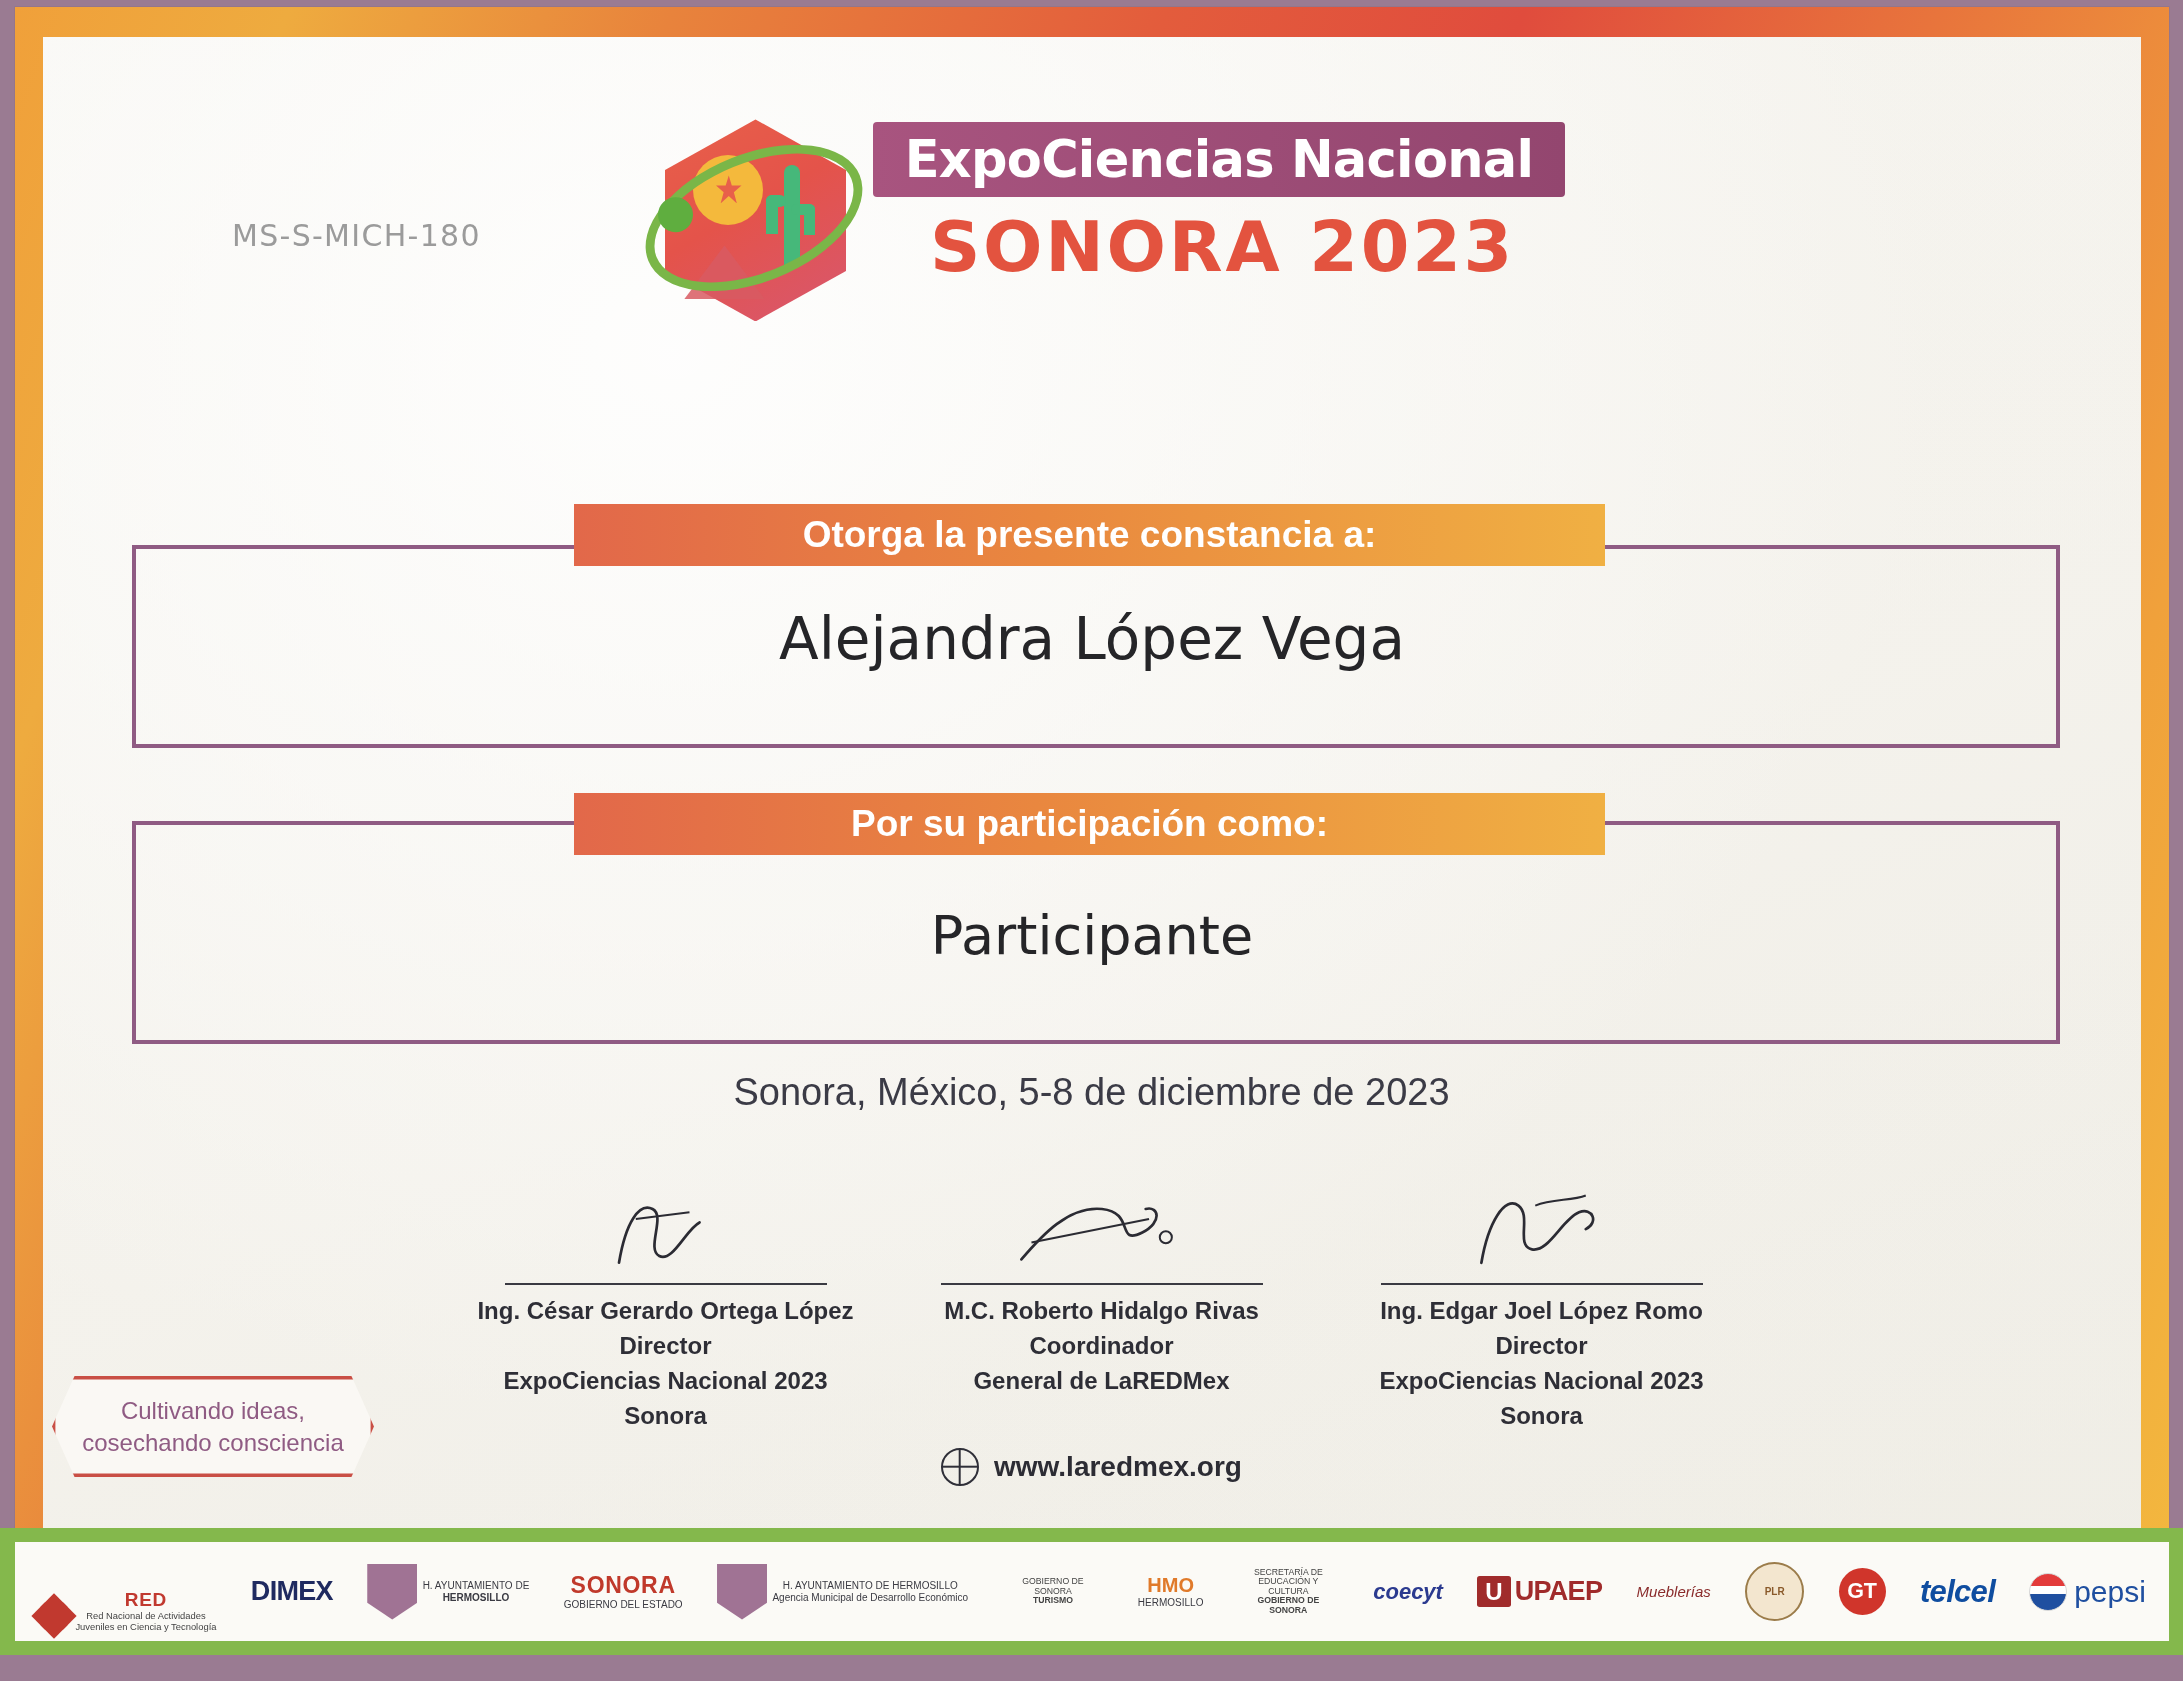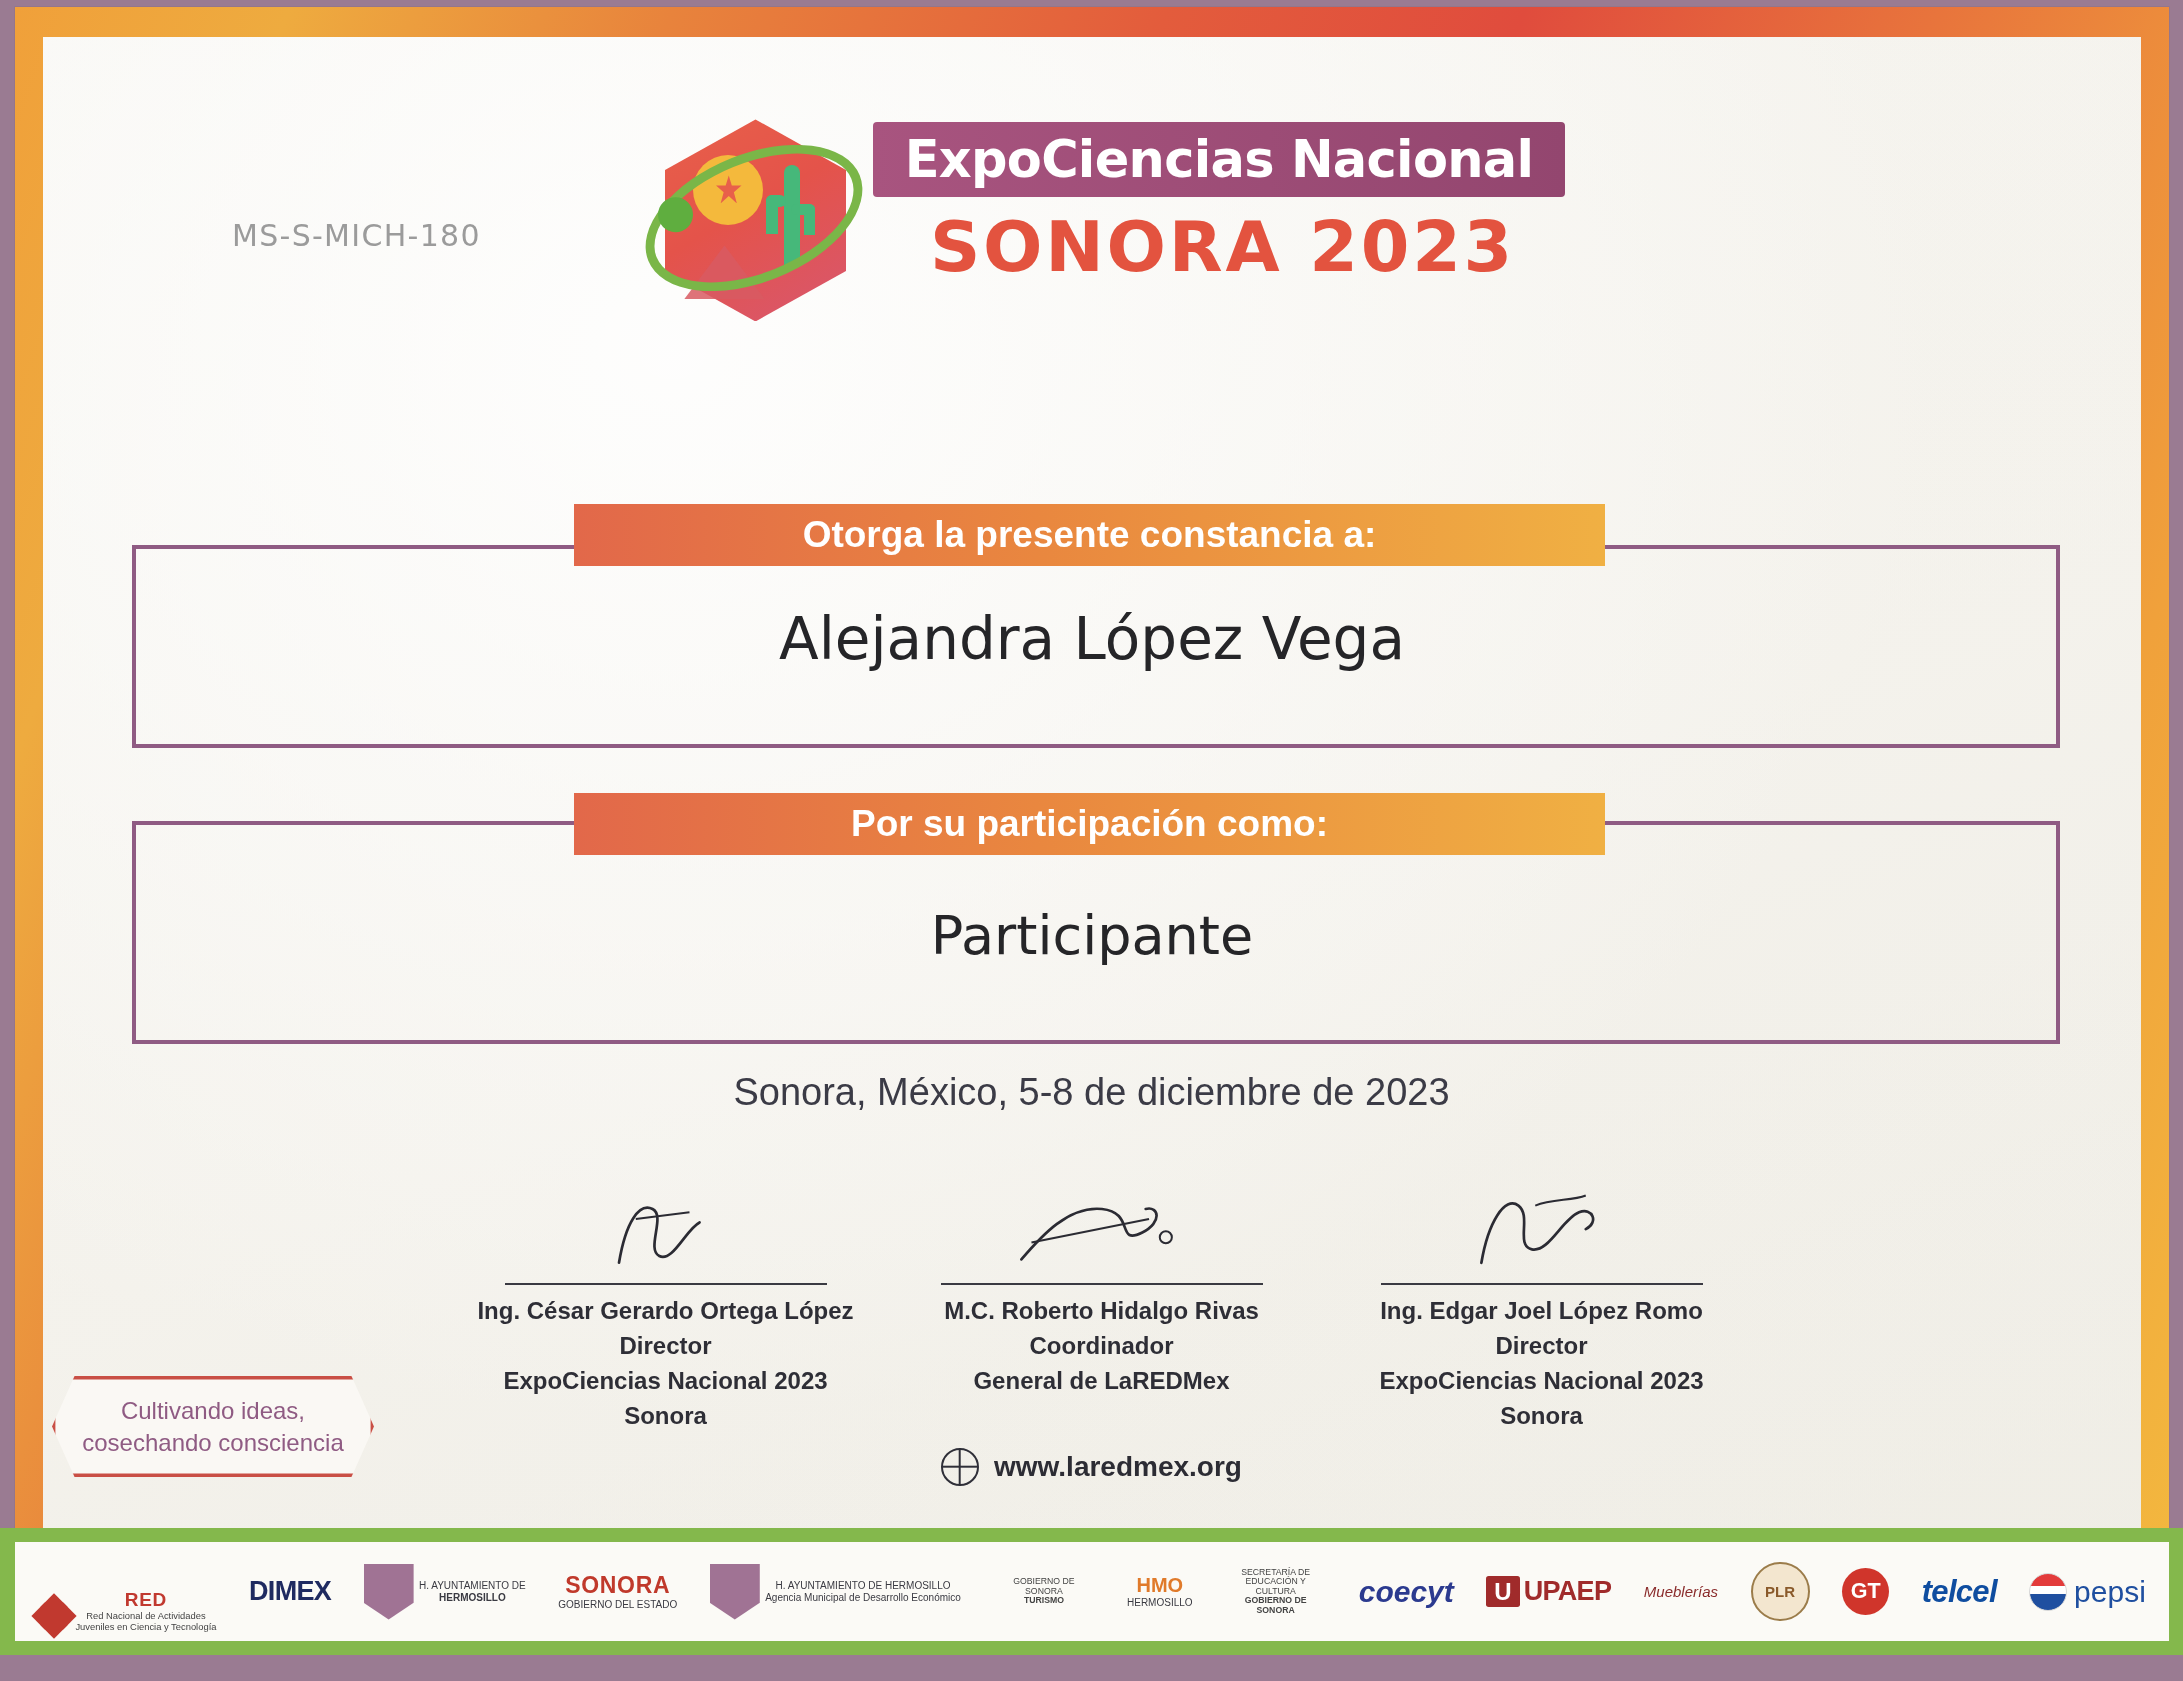--- a/index.html
+++ b/index.html
@@ -441,21 +441,21 @@
       radial-gradient(circle at 75% 25%, #c1392f 40%, transparent 41%),
       radial-gradient(circle at 25% 75%, #c1392f 40%, transparent 41%),
       radial-gradient(circle at 75% 75%, #c1392f 40%, transparent 41%);
     transform: rotate(45deg);
   }
   .sp-red .txt b { color: #c1392f; font-size: 19px; letter-spacing: 0.7px; }
   .sp-red .txt div { font-size: 9.4px; color: #444; line-height: 1.1; }
 
   .sp-dimex { font-size: 27px; font-weight: bold; color: #1f2a60; letter-spacing: -0.7px; }
   .sp-sonora { color: #c0392b; font-weight: bold; font-size: 23px; letter-spacing: 0.7px; }
-  .sp-coecyt { color: #2b3a8f; font-weight: bold; font-size: 30px; font-style: italic; }
+  .sp-coecyt { color: #2b3a8f; font-weight: bold; font-size: 22px; font-style: italic; }
   .sp-upaep { display: flex; align-items: center; gap: 4px; }
   .sp-upaep .u {
     background: #a02b2b; color: #fff; font-weight: bold; font-size: 24px;
     padding: 1.3px 8px; border-radius: 2.7px;
   }
   .sp-upaep .word { color: #a02b2b; font-weight: bold; font-size: 27px; letter-spacing: -0.7px; }
   .sp-telcel { color: #0f4da0; font-weight: bold; font-size: 31px; font-style: italic; letter-spacing: -0.7px; }
   .sp-pepsi { display: flex; align-items: center; gap: 6.7px; }
   .sp-pepsi .ball {
     width: 36px; height: 36px; border-radius: 50%;
@@ -465,21 +465,21 @@
   .sp-pepsi .word { color: #1f4fa0; font-size: 30px; }
   .sp-gt {
     width: 47px; height: 47px; border-radius: 50%;
     background: #d0352b; color: #fff; font-weight: bold; font-size: 21.5px;
     display: flex; align-items: center; justify-content: center;
   }
   .sp-plr {
     width: 55px; height: 55px; border-radius: 50%;
     background: #f3e6cf; border: 2px solid #9b7c4a; color: #8a5a2b;
     display: flex; align-items: center; justify-content: center;
-    font-size: 15px; font-weight: bold;
+    font-size: 10px; font-weight: bold;
   }
   .sp-crest {
     width: 50px; height: 56px;
     background: #8f5b83;
     clip-path: polygon(0 0, 100% 0, 100% 70%, 50% 100%, 0 70%);
     opacity: 0.85;
   }
   .sp-govt { font-size: 8.7px; color: #444; line-height: 1.1; max-width: 101px; }
   .sp-hmo { color: #e07a2a; font-weight: bold; font-size: 20px; }
 

